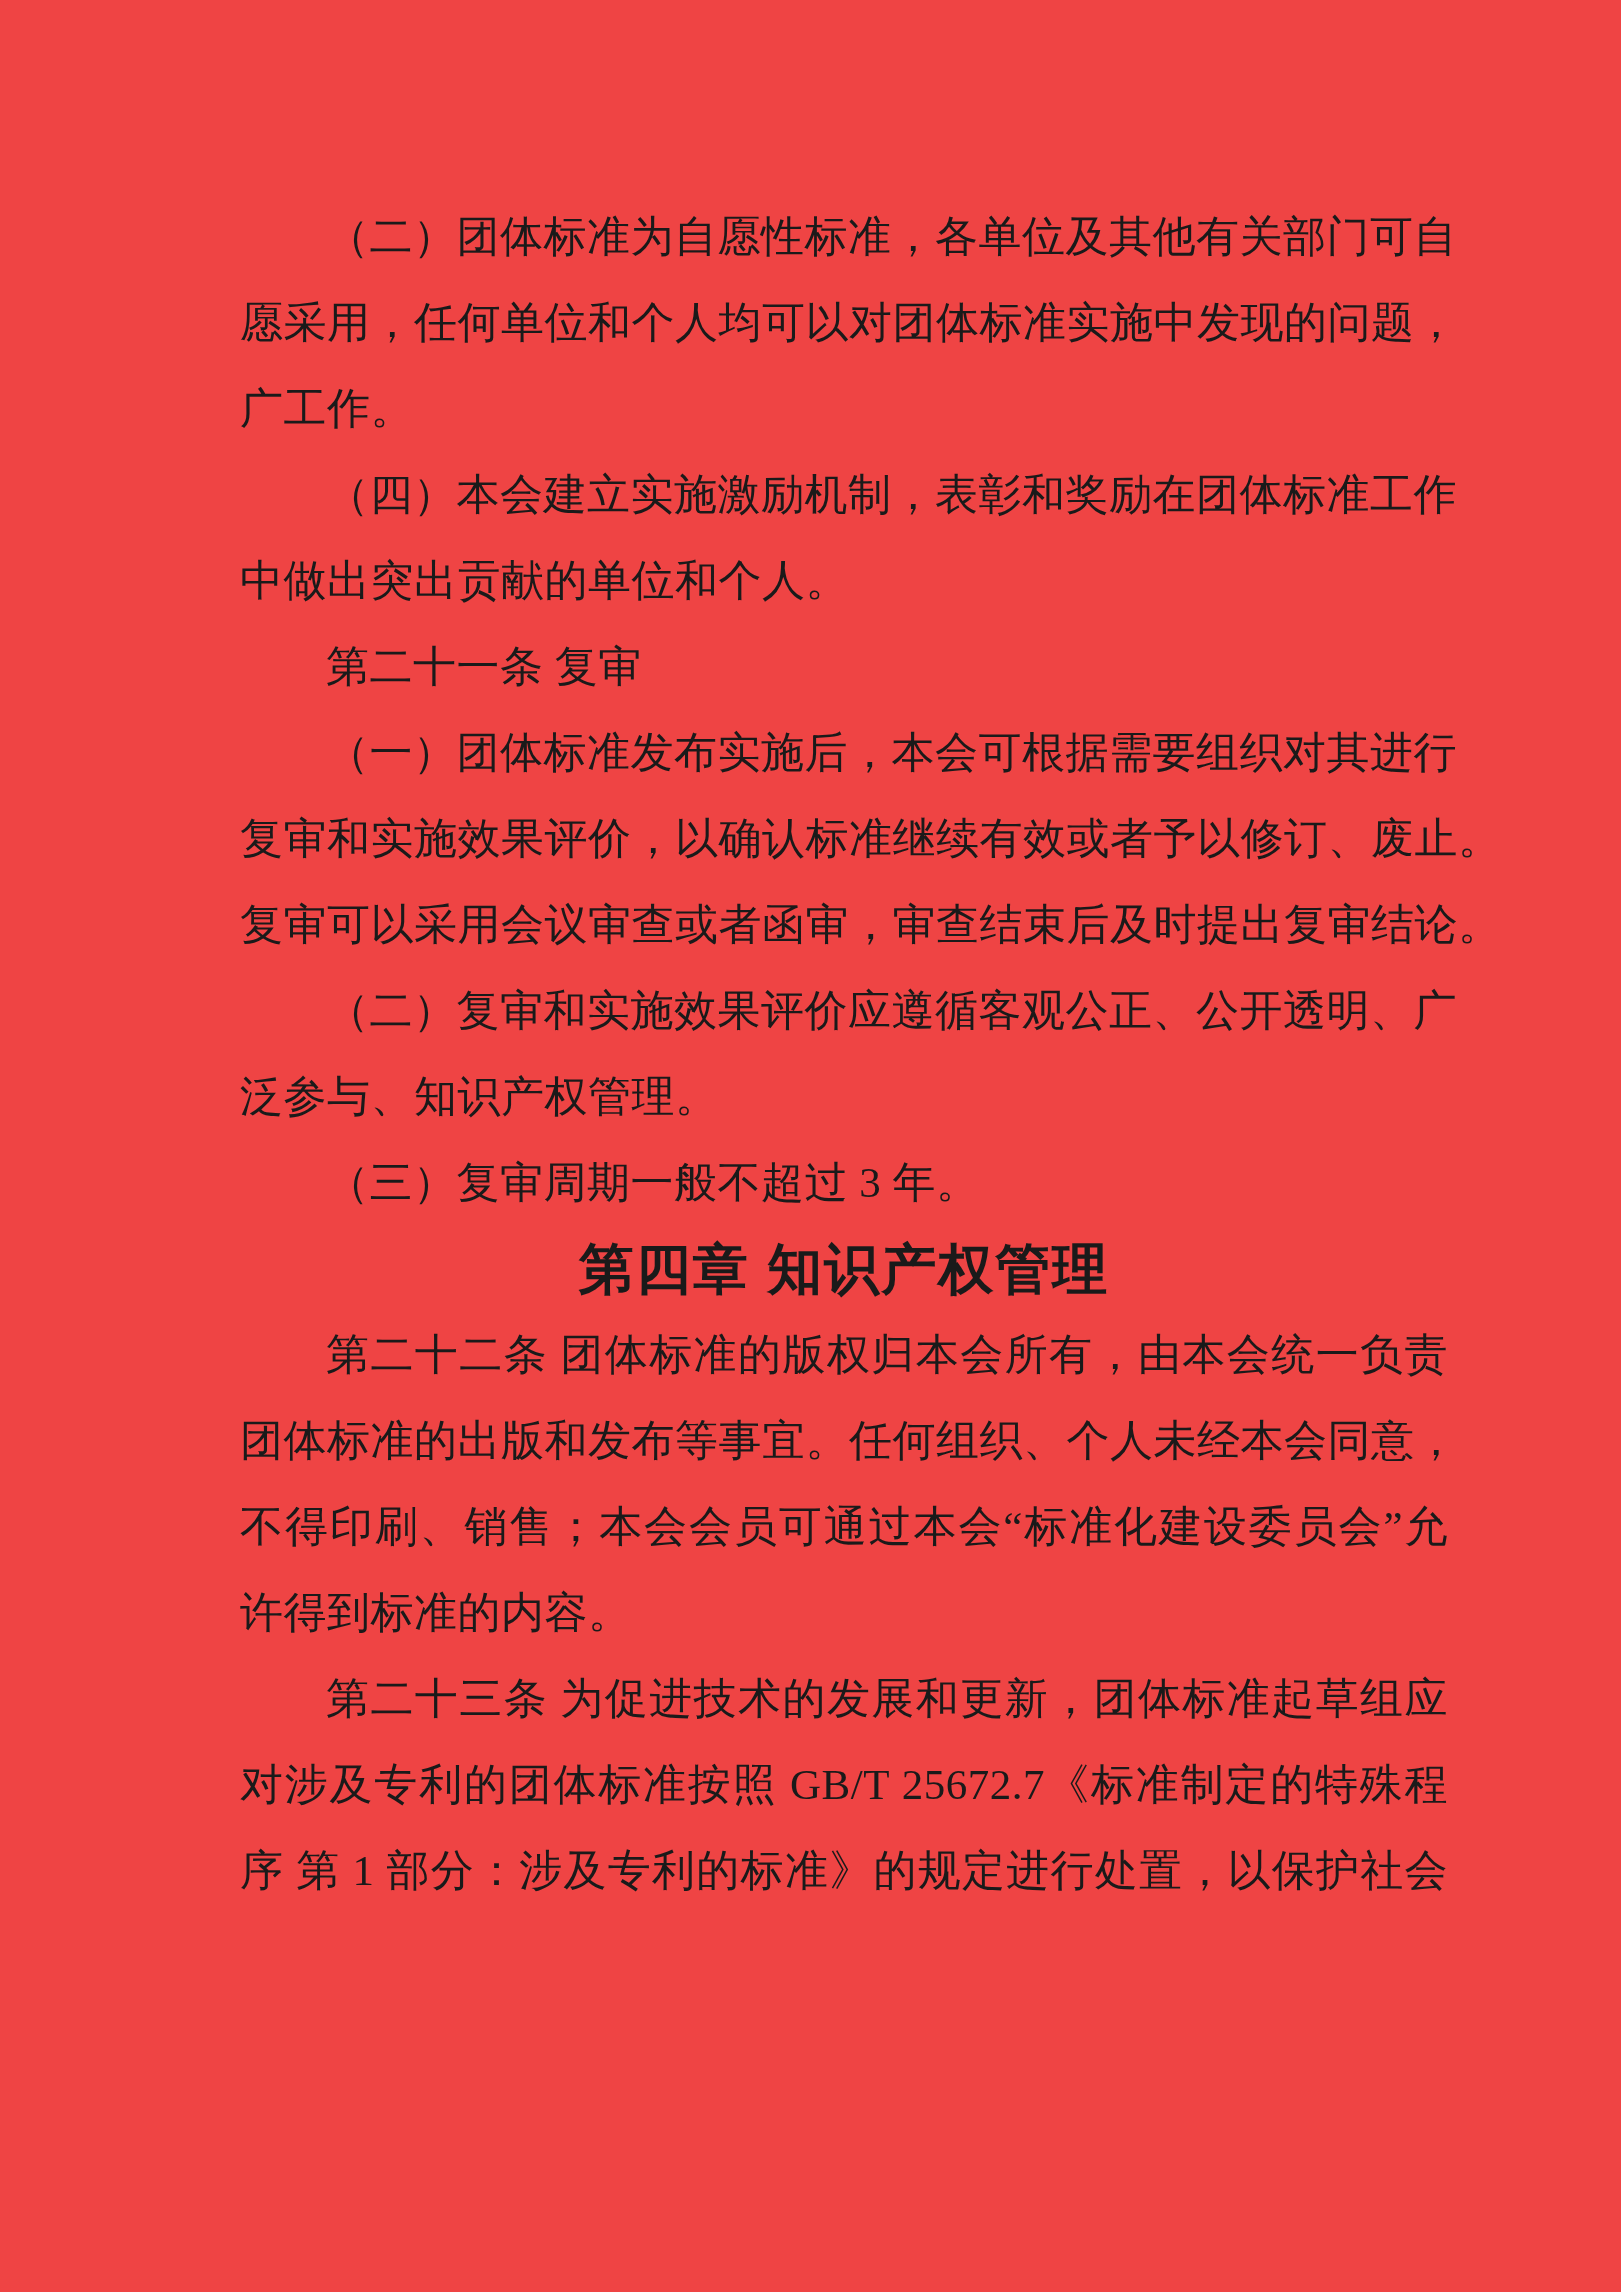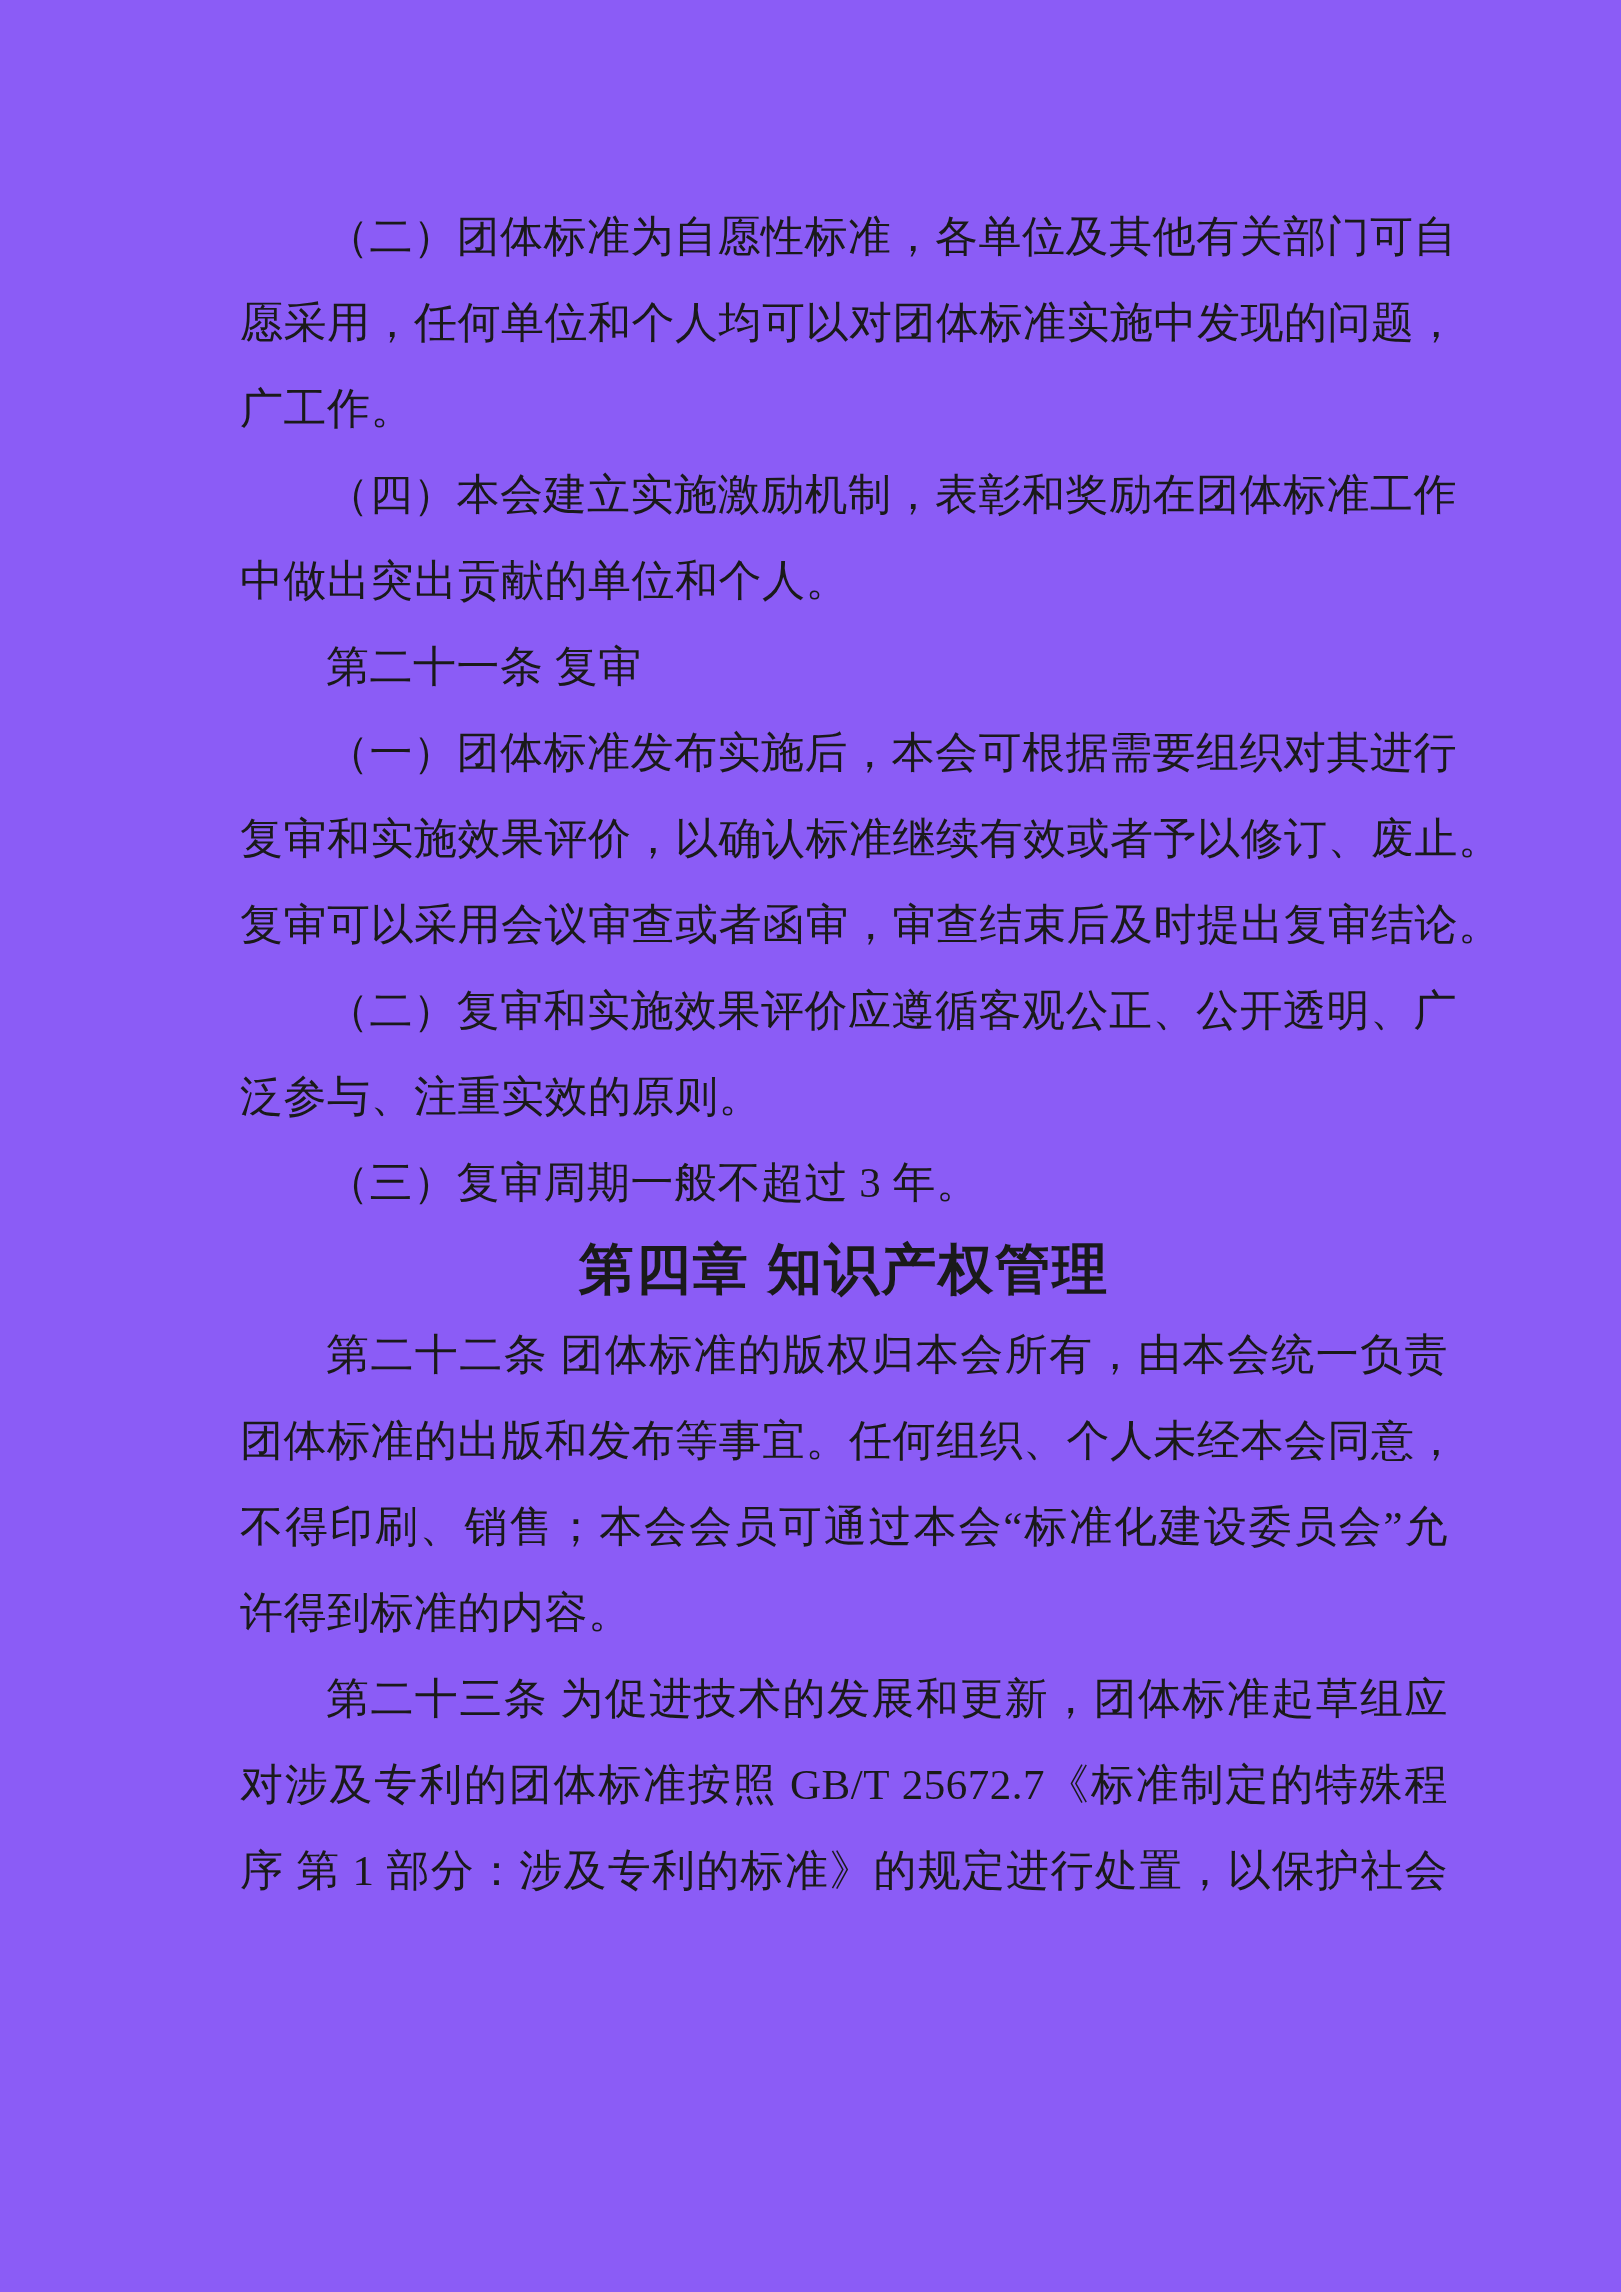--- a/index.html
+++ b/index.html
@@ -4,21 +4,21 @@
 <style>
   html, body {
     margin: 0;
     padding: 0;
     background: #ffffff;
   }
   .page {
     position: relative;
     width: 1621px;
     height: 2293px;
-    background: #8b5cf6;
+    background: #ef4444;
     color: #1a1a1a;
     font-family: "Liberation Serif", serif;
     overflow: hidden;
   }
   .text-block {
     position: absolute;
     left: 240px;
     top: 194px;
     width: 1208px;
   }
@@ -54,21 +54,21 @@
       <div class="line indent stretch">（二）团体标准为自愿性标准，各单位及其他有关部门可自</div>
       <div class="line stretch">愿采用，任何单位和个人均可以对团体标准实施中发现的问题，</div>
       <div class="line">广工作。</div>
       <div class="line indent stretch">（四）本会建立实施激励机制，表彰和奖励在团体标准工作</div>
       <div class="line">中做出突出贡献的单位和个人。</div>
       <div class="line indent">第二十一条 复审</div>
       <div class="line indent stretch">（一）团体标准发布实施后，本会可根据需要组织对其进行</div>
       <div class="line">复审和实施效果评价，以确认标准继续有效或者予以修订、废止。</div>
       <div class="line">复审可以采用会议审查或者函审，审查结束后及时提出复审结论。</div>
       <div class="line indent stretch">（二）复审和实施效果评价应遵循客观公正、公开透明、广</div>
-      <div class="line">泛参与、注重实效的原则。</div>
+      <div class="line">泛参与、知识产权管理。</div>
       <div class="line indent">（三）复审周期一般不超过 3 年。</div>
       <div class="line heading">第四章 知识产权管理</div>
       <div class="line indent stretch">第二十二条 团体标准的版权归本会所有，由本会统一负责</div>
       <div class="line stretch">团体标准的出版和发布等事宜。任何组织、个人未经本会同意，</div>
       <div class="line stretch">不得印刷、销售；本会会员可通过本会“标准化建设委员会”允</div>
       <div class="line">许得到标准的内容。</div>
       <div class="line indent stretch">第二十三条 为促进技术的发展和更新，团体标准起草组应</div>
       <div class="line stretch">对涉及专利的团体标准按照 GB/T 25672.7《标准制定的特殊程</div>
       <div class="line stretch">序 第 1 部分：涉及专利的标准》的规定进行处置，以保护社会</div>
     </div>

